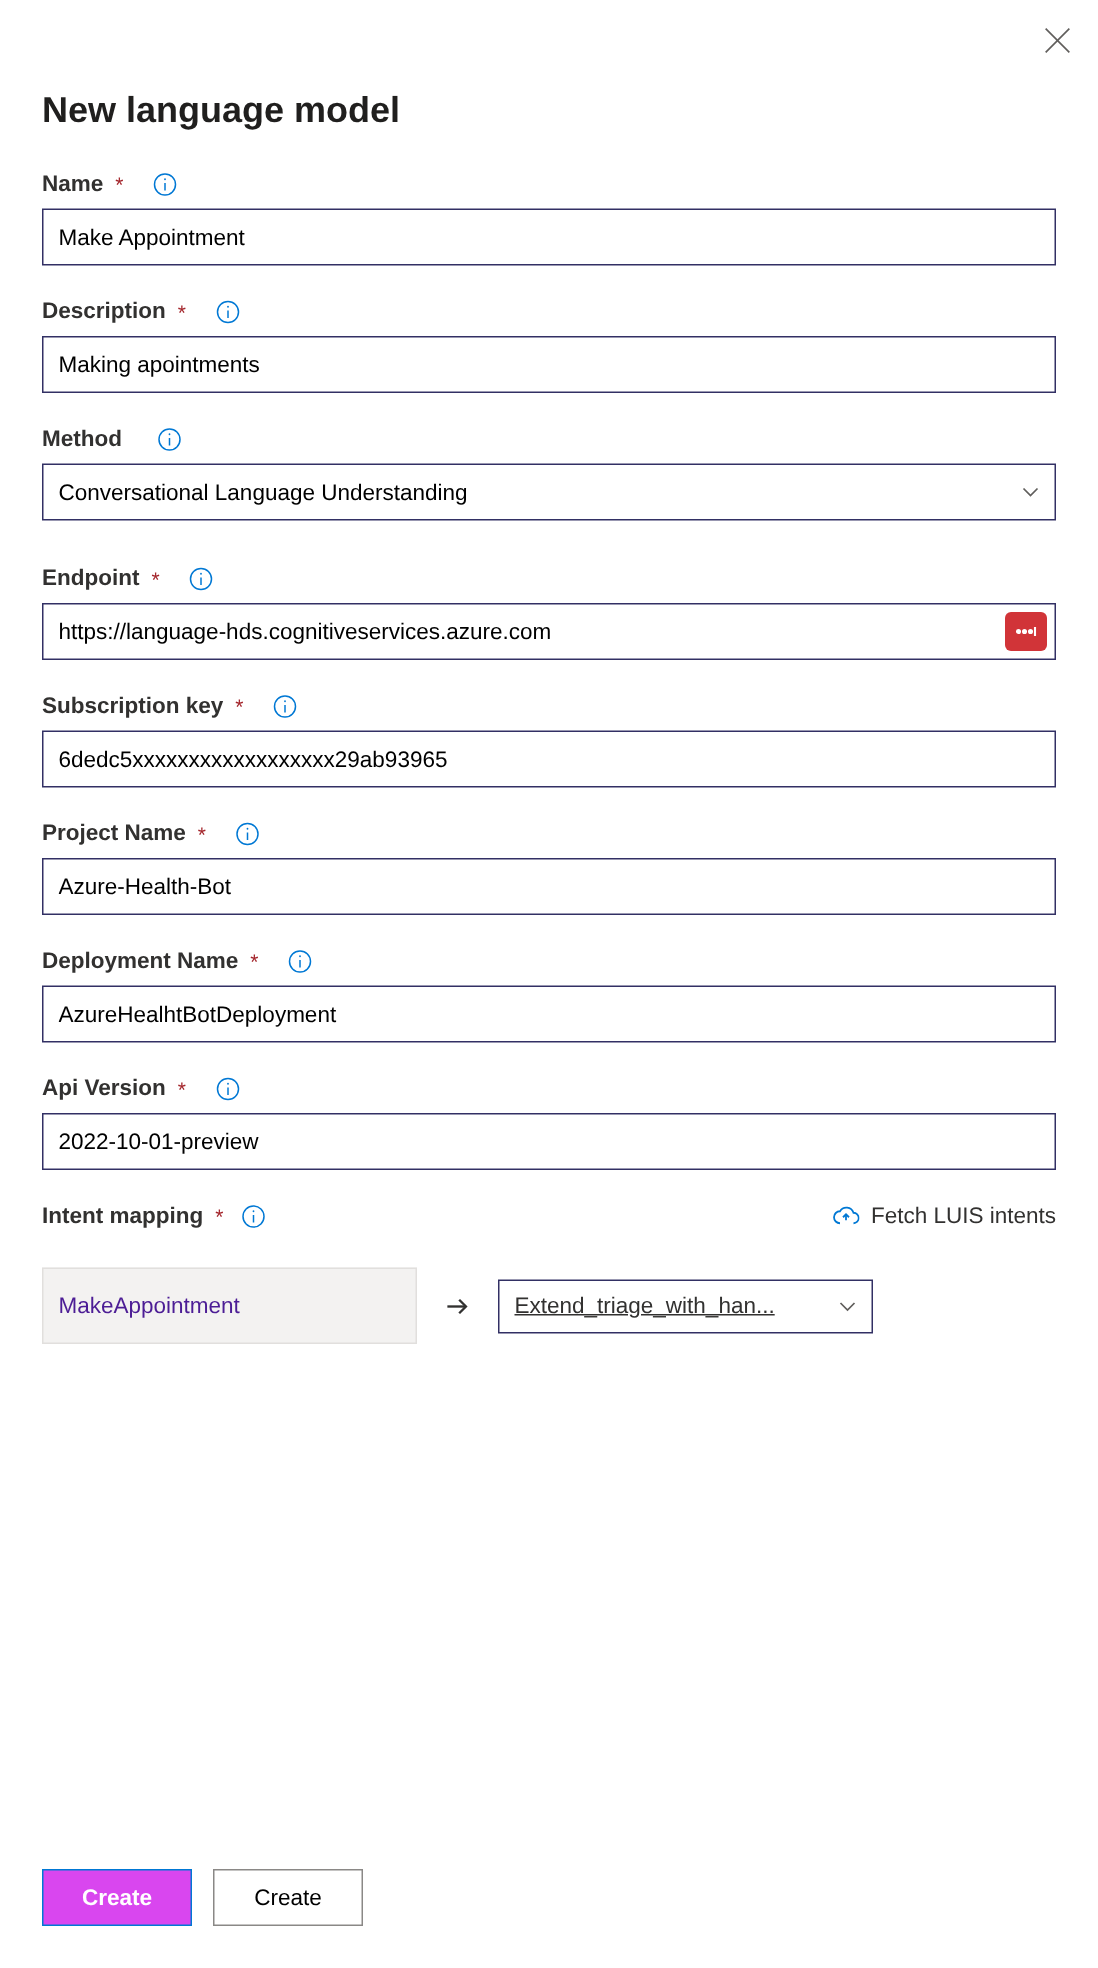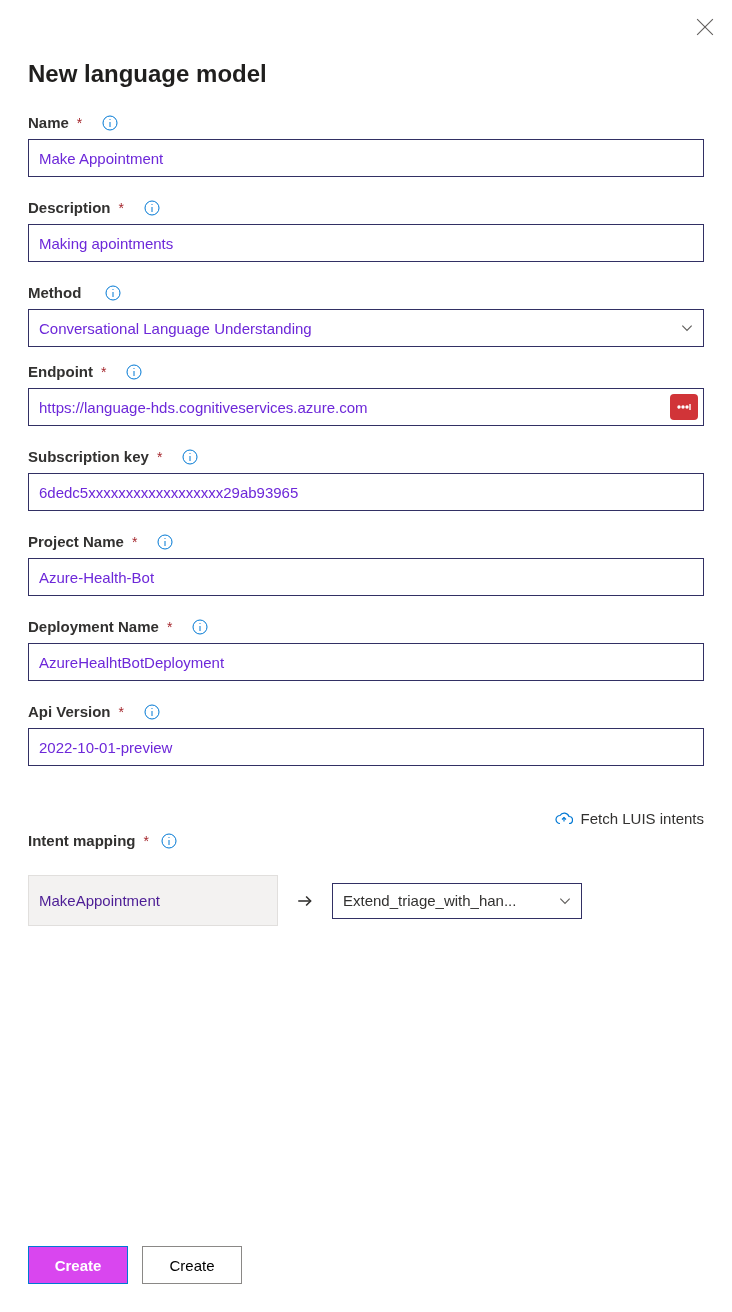--- a/index.html
+++ b/index.html
@@ -56,21 +56,21 @@
     cursor: pointer;
   }
   .info-icon svg { width: 100%; height: 100%; }
   .text-input, .select-input {
     width: 100%;
     border: 1px solid #323064;
     padding: 8px 10px;
     font-size: 15px;
     font-family: inherit;
     background: #fff;
-    color: #6d28d9;
+    color: #000000;
     height: 38px;
   }
   .select-wrap { position: relative; }
   .select-input { appearance: none; padding-right: 34px; }
   .chevron {
     position: absolute; right: 10px; top: 50%;
     transform: translateY(-50%);
     width: 14px; height: 14px;
     pointer-events: none;
     color: #605e5c;
@@ -89,21 +89,21 @@
   }
   .digest-badge svg { width: 18px; height: 12px; }
   .intent-header {
     display: flex;
     align-items: center;
     justify-content: space-between;
     margin-top: 6px;
     margin-bottom: 26px;
   }
   .intent-header .left {
-    display: flex; align-items: center; gap: 6px; margin-top: 44px;
+    display: flex; align-items: center; gap: 6px;
   }
   .fetch-link {
     display: flex; align-items: center; gap: 8px;
     color: #323130; font-size: 15px;
     cursor: pointer;
   }
   .fetch-link .cloud { color: #0078d4; width: 18px; height: 15px; display: inline-flex; }
   .mapping-row {
     display: flex; align-items: center; gap: 18px;
   }
@@ -123,20 +123,21 @@
     height: 36px;
     border: 1px solid #323064;
     background: #fff;
     padding: 6px 28px 6px 10px;
     font-size: 15px;
     font-family: inherit;
     appearance: none;
     overflow: hidden; text-overflow: ellipsis; white-space: nowrap;
     display: flex; align-items: center;
     cursor: pointer;
+    text-decoration: underline;
   }
   .footer {
     display: flex; gap: 14px;
     padding-top: 20px;
   }
   .btn {
     padding: 8px 22px;
     font-size: 15px;
     font-family: inherit;
     border: 1px solid #8a8886;
@@ -191,21 +192,21 @@
           <svg viewBox="0 0 16 16" fill="none" stroke="currentColor" stroke-width="1">
               <circle cx="8" cy="8" r="7"></circle>
               <circle cx="8" cy="4.5" r="0.6" fill="currentColor" stroke="none"></circle>
               <line x1="8" y1="7" x2="8" y2="12"></line>
             </svg>
         </span>
       </div>
       <input class="text-input" value="Making apointments" style="">
     </div>
 
-    <div class="field" style="margin-bottom: 16px;">
+    <div class="field" style="margin-bottom: 30px;">
       <div class="field-label-row">
         <span class="field-label">Method</span>
         <span class="info-icon" style="margin-left:18px;">
           <svg viewBox="0 0 16 16" fill="none" stroke="currentColor" stroke-width="1">
               <circle cx="8" cy="8" r="7"></circle>
               <circle cx="8" cy="4.5" r="0.6" fill="currentColor" stroke="none"></circle>
               <line x1="8" y1="7" x2="8" y2="12"></line>
             </svg>
         </span>
       </div>

